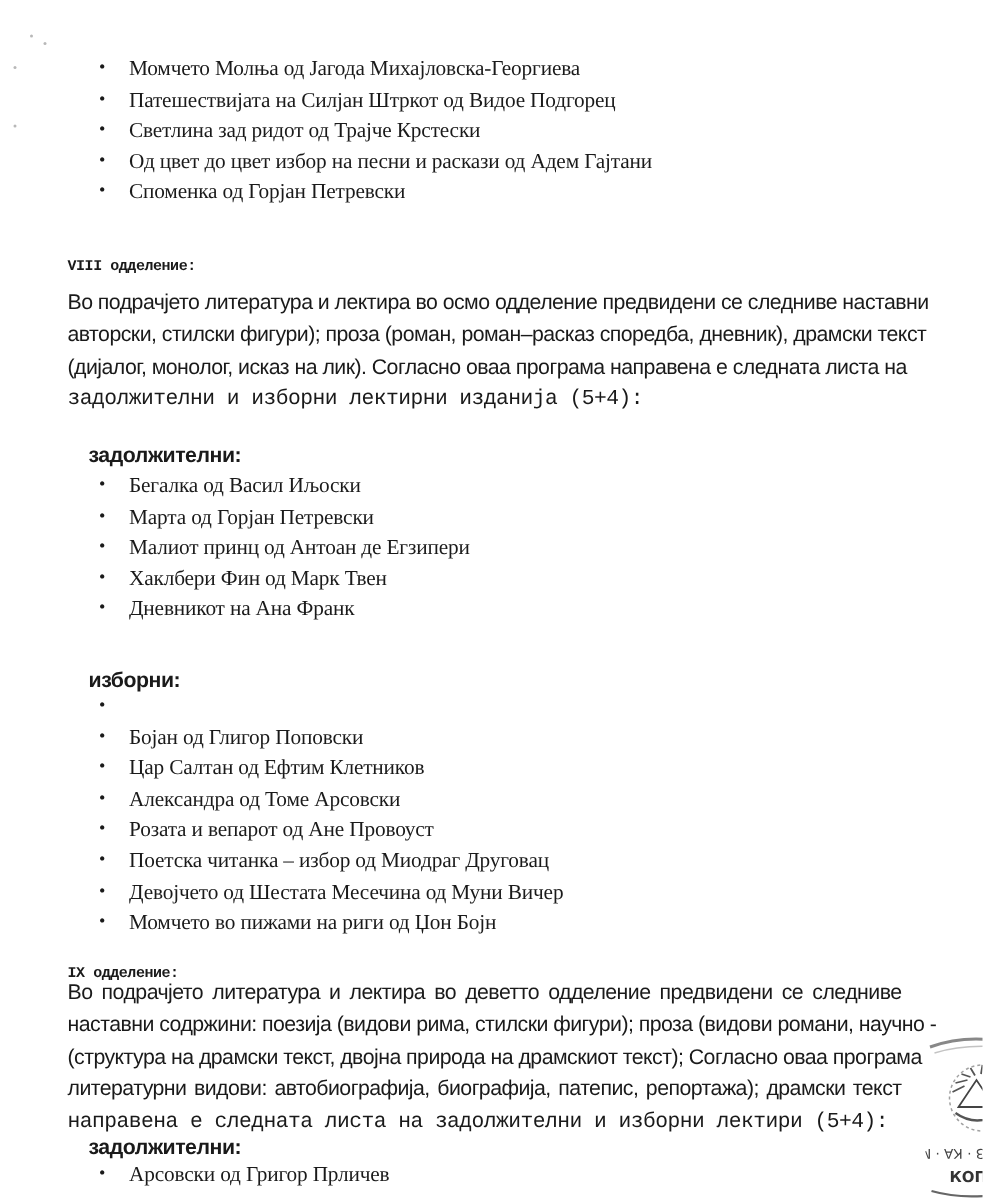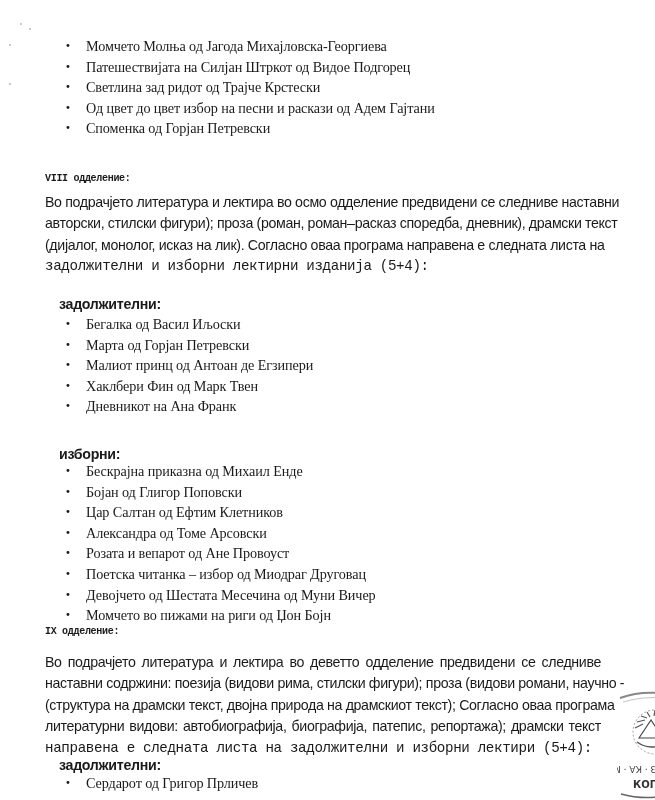--- a/index.html
+++ b/index.html
@@ -50,42 +50,42 @@
   <ul class="list" style="top:314px;">
     <li><span class="bullet">•</span><span>Бегалка од Васил Иљоски</span></li>
     <li><span class="bullet">•</span><span>Марта од Горјан Петревски</span></li>
     <li><span class="bullet">•</span><span>Малиот принц од Антоан де Егзипери</span></li>
     <li><span class="bullet">•</span><span>Хаклбери Фин од Марк Твен</span></li>
     <li><span class="bullet">•</span><span>Дневникот на Ана Франк</span></li>
   </ul>
 
   <div class="sublabel" style="top:446px;">изборни:</div>
   <ul class="list" style="top:461px;">
-    <li><span class="bullet">•</span><span>Бескрајна приказна од Михаил Енде</span></li>
+    <li><span class="bullet">•</span></li>
     <li><span class="bullet">•</span><span>Бојан од Глигор Поповски</span></li>
     <li><span class="bullet">•</span><span>Цар Салтан од Ефтим Клетников</span></li>
     <li><span class="bullet">•</span><span>Александра од Томе Арсовски</span></li>
     <li><span class="bullet">•</span><span>Розата и вепарот од Ане Провоуст</span></li>
     <li><span class="bullet">•</span><span>Поетска читанка – избор од Миодраг Друговац</span></li>
     <li><span class="bullet">•</span><span>Девојчето од Шестата Месечина од Муни Вичер</span></li>
     <li><span class="bullet">•</span><span>Момчето во пижами на риги од Џон Бојн</span></li>
   </ul>
 
-  <div class="heading" style="top:626px;text-align:center;">IX одделение:</div>
+  <div class="heading" style="top:644px;text-align:center;">IX одделение:</div>
   <div class="para" style="top:652px;">
     <span class="line">Во подрачјето литература и лектира во деветто одделение предвидени се следниве</span>
     <span class="line">наставни содржини: поезија (видови рима, стилски фигури); проза (видови романи, научно -</span>
     <span class="line">(структура на драмски текст, двојна природа на драмскиот текст); Согласно оваа програма</span>
     <span class="line">литературни видови: автобиографија, биографија, патепис, репортажа); драмски текст</span>
     <span class="line last">направена е следната листа на задолжителни и изборни лектири (5+4):</span>
   </div>
 
   <div class="sublabel" style="top:757px;">задолжителни:</div>
   <ul class="list" style="top:773px;">
-    <li><span class="bullet">•</span><span>Сердарот од Григор Прличев</span></li>
+    <li><span class="bullet">•</span><span>Арсовски од Григор Прличев</span></li>
   </ul>
 
   <svg class="stamp" viewBox="0 0 50 110">
     <path d="M3 8 Q25 0 50 4" stroke="#555" stroke-width="2" fill="none" opacity=".7"></path>
     <path d="M6 12 Q25 6 50 8" stroke="#888" stroke-width="1" fill="none" opacity=".5"></path>
     <circle cx="38" cy="42" r="22" fill="none" stroke="#777" stroke-width="1" stroke-dasharray="2 2" opacity=".7"></circle>
     <path d="M22 48 L34 30 L46 48 Z" fill="none" stroke="#444" stroke-width="1.2"></path>
     <path d="M18 38 L26 34 M20 32 L28 30 M24 26 L30 28 M30 22 L33 27 M38 20 L37 26 M44 22 L42 27" stroke="#555" stroke-width="1.2"></path>
     <path d="M20 52 Q34 62 50 52" stroke="#555" stroke-width="1.5" fill="none"></path>
     <text x="14" y="80" font-size="9" fill="#444" transform="rotate(180 30 78)" font-family="DejaVu Sans, sans-serif">ИЗ · КА · МЕ</text>

